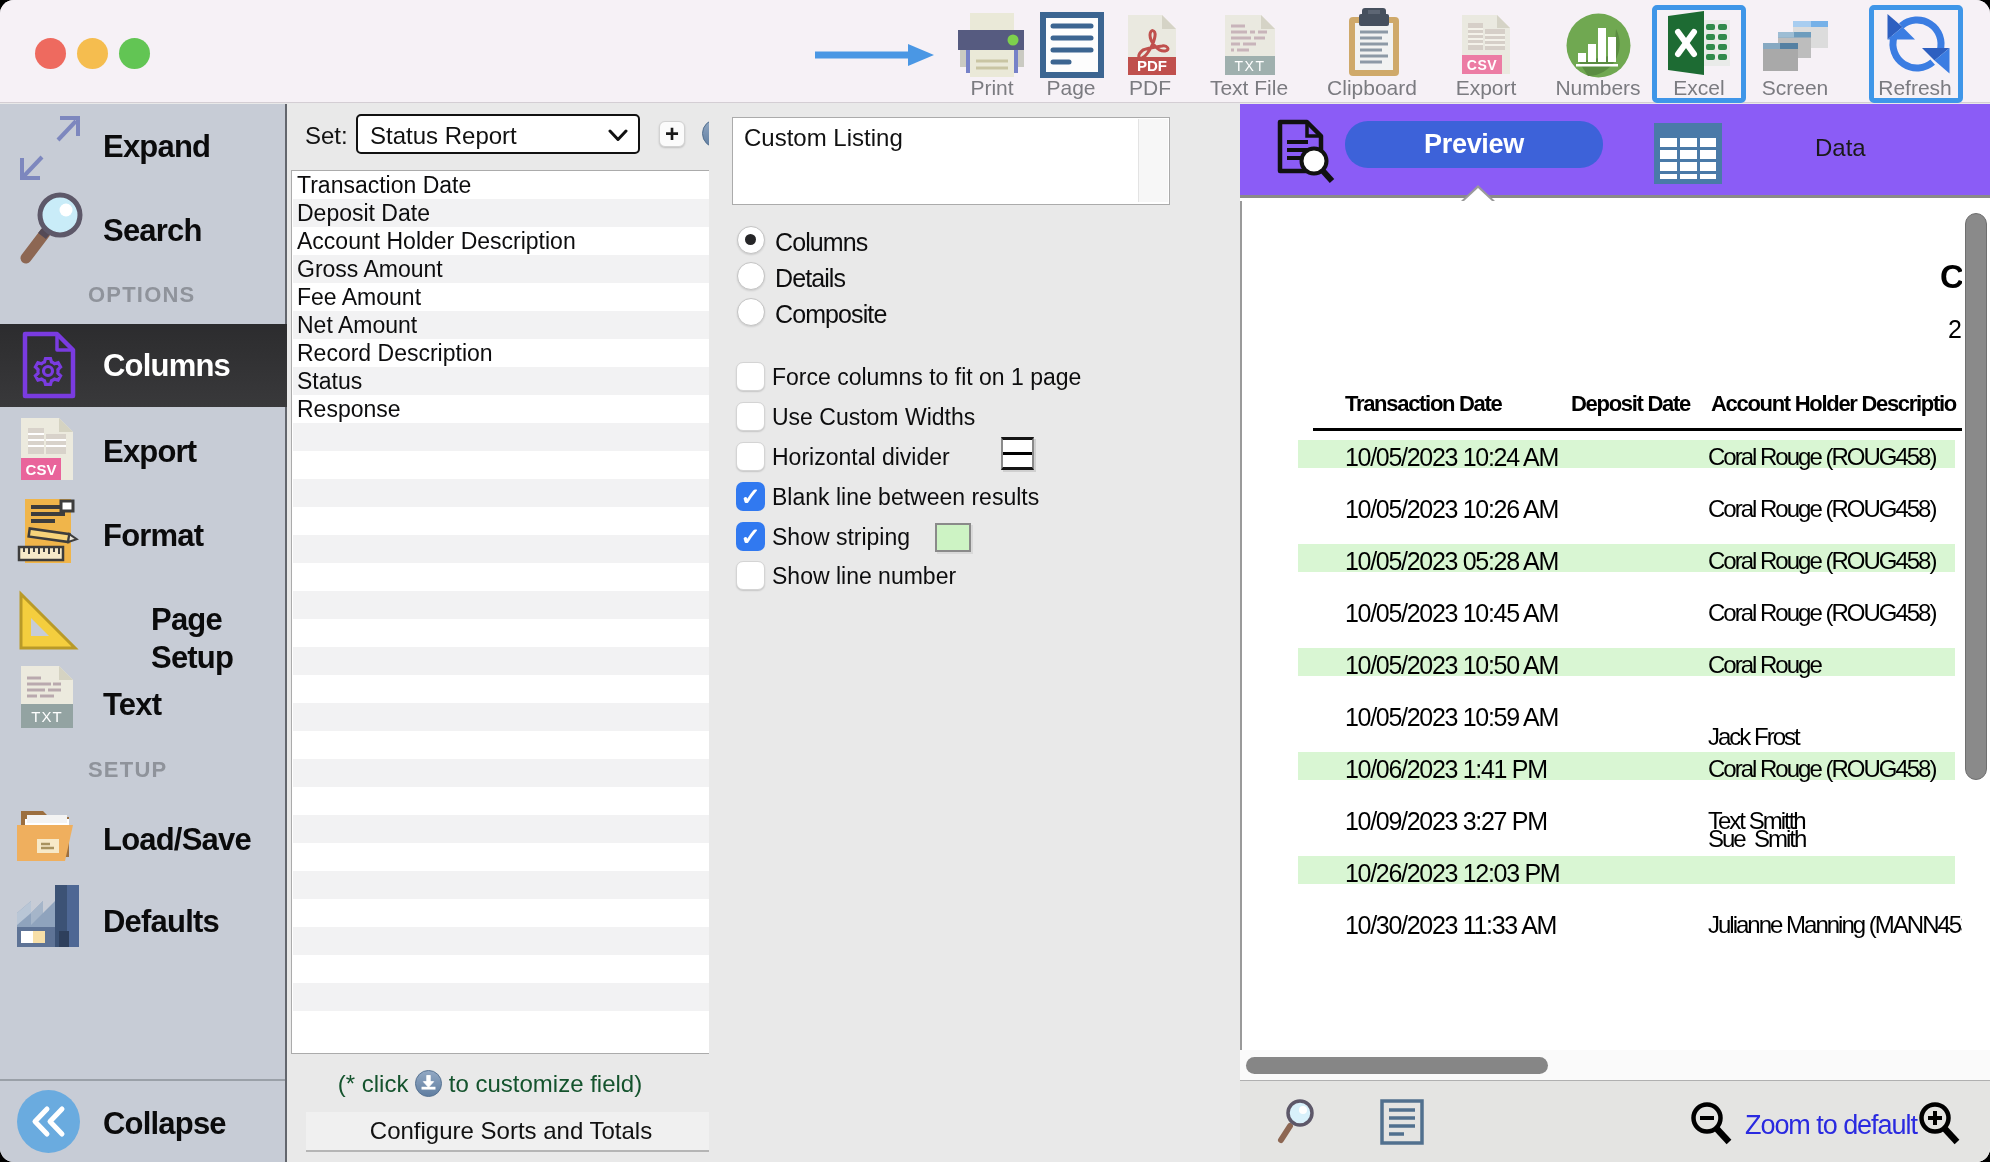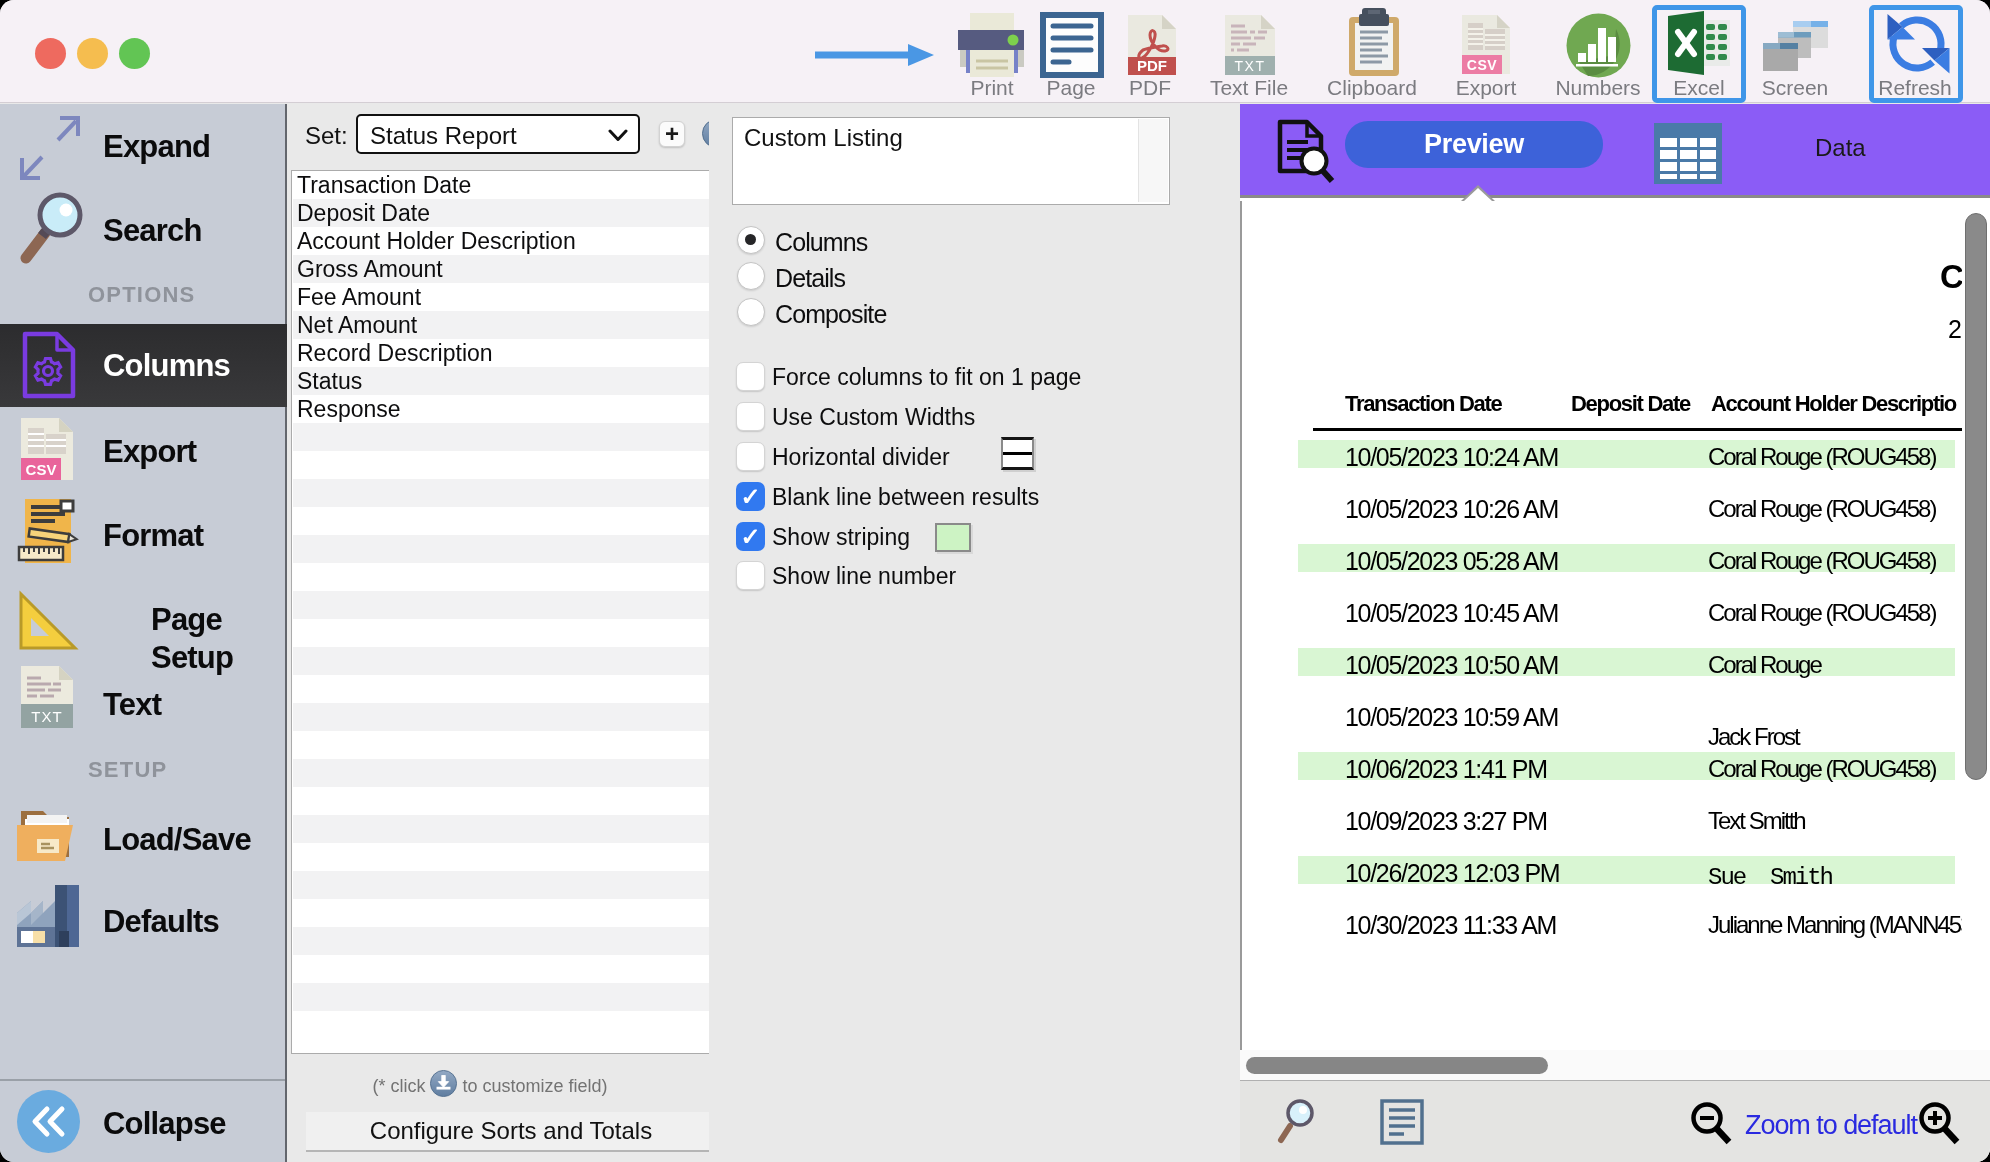--- a/index.html
+++ b/index.html
@@ -22,21 +22,21 @@
 
   
   #midpanel { position:absolute; left:289px; top:104px; width:456px; height:1058px; background:#e9e9e9; }
   #setlabel { position:absolute; left:16px; top:18px; font-size:24px; color:#111; }
   #dropdown { position:absolute; left:67px; top:10px; width:284px; height:40px; background:#fff; border:2.5px solid #111; border-radius:5px; }
   #dropdown span { position:absolute; left:12px; top:6px; font-size:24px; color:#111; }
   #plusbtn { position:absolute; left:370px; top:17px; width:26px; height:26px; background:#fbfbfb; border:1px solid #d2d2d2; border-radius:6px; box-shadow:0 1px 2px rgba(0,0,0,0.18); text-align:center; font-size:24px; font-weight:bold; line-height:24px; color:#1a1a1a; }
   #list { position:absolute; left:2px; top:66px; width:456px; height:884px; background:#fff; border:1px solid #ababab; }
   .lrow { position:absolute; left:1px; width:423px; height:28px; font-size:23px; color:#0d0d0e; padding-left:4px; line-height:28px; white-space:nowrap; }
   #listsb { position:absolute; right:1px; top:1px; width:30px; height:881px; background:#fafafa; border-left:1px solid #e3e3e3; }
-  #clickline { position:absolute; left:0px; top:961px; width:402px; text-align:center; font-size:18px; color:#737373; }
+  #clickline { position:absolute; left:0px; top:961px; width:402px; text-align:center; font-size:24px; color:#14532d; }
   #cfgbtn { position:absolute; left:17px; top:1008px; width:412px; height:40px; background:#f0f0f0; border-right:2px solid #c9c9c9; border-bottom:2px solid #b5b5b5; text-align:center; font-size:24px; color:#111; line-height:38px; }
 
   
   #optpanel { position:absolute; left:709px; top:104px; width:495px; height:1058px; background:#e9e9e9; }
   #textarea { position:absolute; left:23px; top:13px; width:438px; height:88px; background:#fff; border:1.5px solid #ababab; }
   #textarea span { position:absolute; left:11px; top:6px; font-size:24px; color:#111; }
   #tascroll { position:absolute; right:1px; top:1px; width:30px; height:83px; background:#f7f7f7; border-left:1px solid #e3e3e3; }
   .radio { position:absolute; left:28px; width:28px; height:28px; border-radius:50%; background:#fff; border:1.5px solid #c4c4c4; box-shadow:0 1px 2px rgba(0,0,0,0.12); }
   .radio .dot { position:absolute; left:7px; top:7px; width:11px; height:11px; border-radius:50%; background:#262628; }
   .rlabel { position:absolute; left:66px; font-size:25px; color:#0d0d0e; letter-spacing:-0.9px; }
@@ -493,21 +493,21 @@
         <div class="pname" style="top:450px;">Coral Rouge</div>
       <div class="pdate" style="top:502px;">10/05/2023 10:59 AM</div>
         <div class="pname" style="top:522px;">Jack Frost</div>
       <div class="stripe" style="top:551px;"></div>
       <div class="pdate" style="top:554px;">10/06/2023 1:41 PM</div>
         <div class="pname" style="top:554px;">Coral Rouge (ROUG458)</div>
       <div class="pdate" style="top:606px;">10/09/2023 3:27 PM</div>
         <div class="pname" style="top:606px;">Text Smitth</div>
       <div class="stripe" style="top:655px;"></div>
       <div class="pdate" style="top:658px;">10/26/2023 12:03 PM</div>
-        <div class="pname" style="top:663px;font-family:Liberation Mono, monospace;">Sue&nbsp; Smith</div>
+        <div class="pname" style="top:624px;">Sue&nbsp; Smith</div>
       <div class="pdate" style="top:710px;">10/30/2023 11:33 AM</div>
         <div class="pname" style="top:710px;">Julianne Manning (MANN453</div>
     </div>
     <div id="vsb">
         <div id="vsbthumb"></div>
       </div>
     <div id="hsbarea">
         <div id="hsbthumb"></div>
       </div>
     <div id="pbottom">

